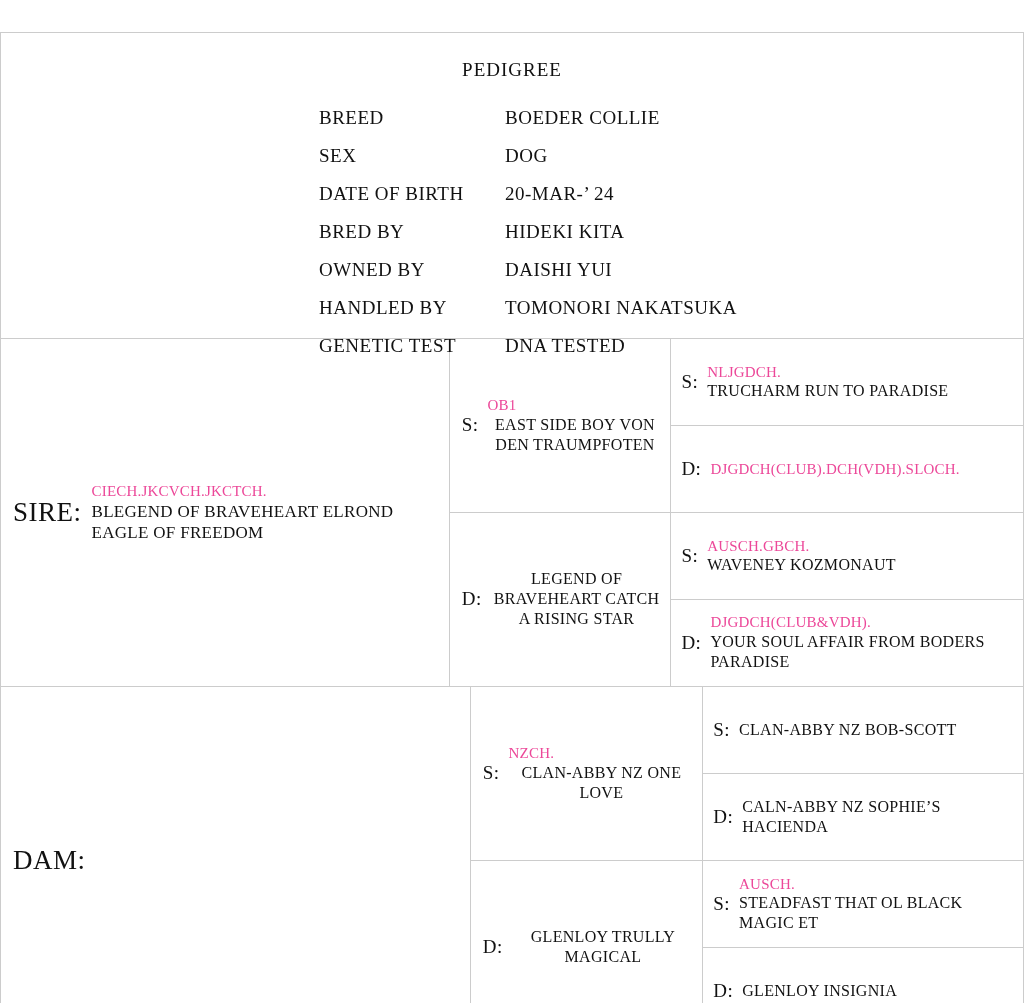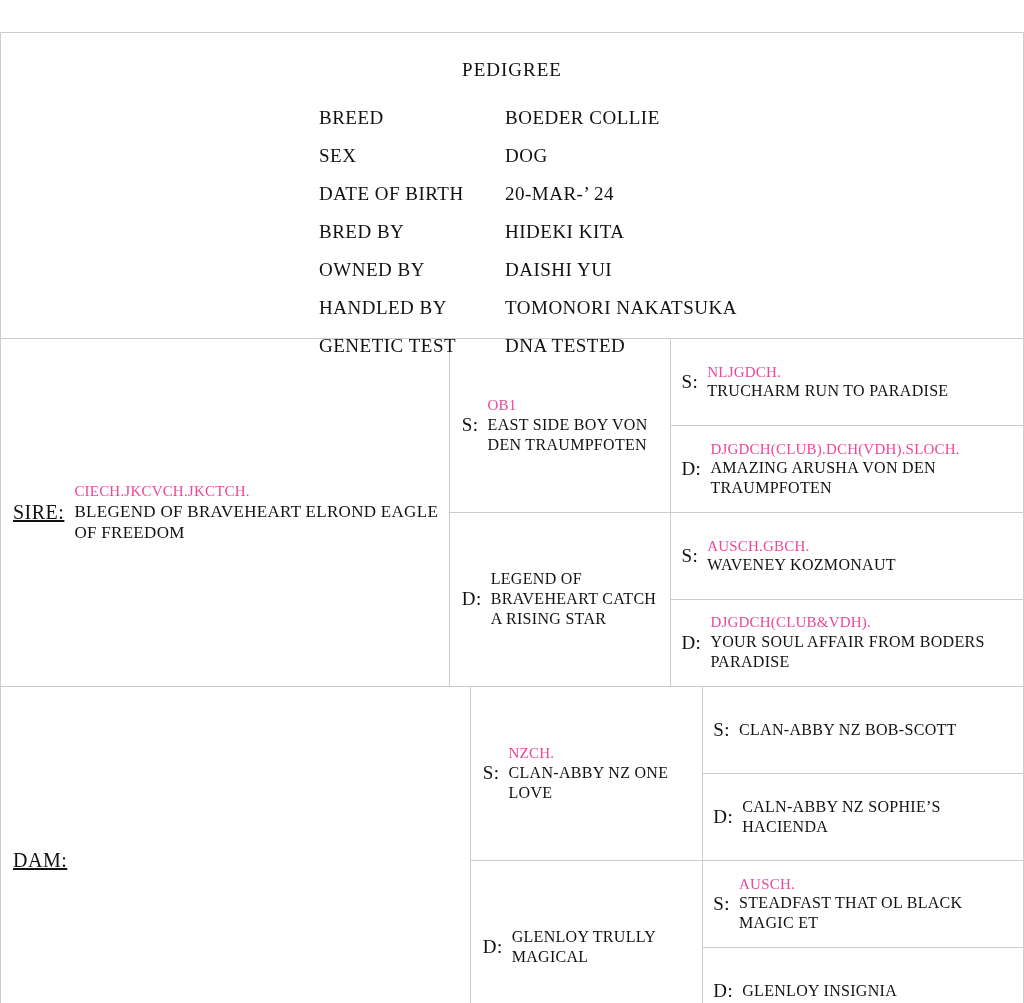--- a/index.html
+++ b/index.html
@@ -109,41 +109,41 @@
   .cell-g3.first {
     border-bottom: 1px solid #cccccc;
   }
   .sd {
     font-size: 19px;
     margin-right: 9px;
     flex: 0 0 auto;
     letter-spacing: 0.5px;
   }
   .sd.big {
-    font-size: 20px;
+    font-size: 27px;
     margin-right: 10px;
-    text-decoration: underline;
   }
   .namewrap {
     flex: 1 1 auto;
     min-width: 0;
   }
   .titles {
     color: #ec4899;
     font-size: 15px;
     line-height: 1.25;
     letter-spacing: 0.2px;
   }
   .dogname {
     font-size: 16px;
     line-height: 1.25;
     letter-spacing: 0.3px;
   }
   .dogname.g2 {
     font-size: 16px;
+    text-align: center;
   }
   .dogname.g1 {
     font-size: 17px;
   }
 </style>
 </head>
 <body>
 
 <div class="page">
 
@@ -217,21 +217,20 @@
           <span class="sd">S:</span>
           <span class="namewrap">
             <span class="titles" style="display:block">NLJGDCH.</span>
             <span class="dogname" style="display:block">TRUCHARM RUN TO PARADISE</span>
           </span>
         </div>
         <div class="cell-g3">
           <span class="sd">D:</span>
           <span class="namewrap">
             <span class="titles" style="display:block">DJGDCH(CLUB).DCH(VDH).SLOCH.</span>
-            <span class="dogname" style="display:block">AMAZING ARUSHA VON DEN TRAUMPFOTEN</span>
           </span>
         </div>
         <div class="cell-g3 first" style="border-top:1px solid #cccccc">
           <span class="sd">S:</span>
           <span class="namewrap">
             <span class="titles" style="display:block">AUSCH.GBCH.</span>
             <span class="dogname" style="display:block">WAVENEY KOZMONAUT</span>
           </span>
         </div>
         <div class="cell-g3">

